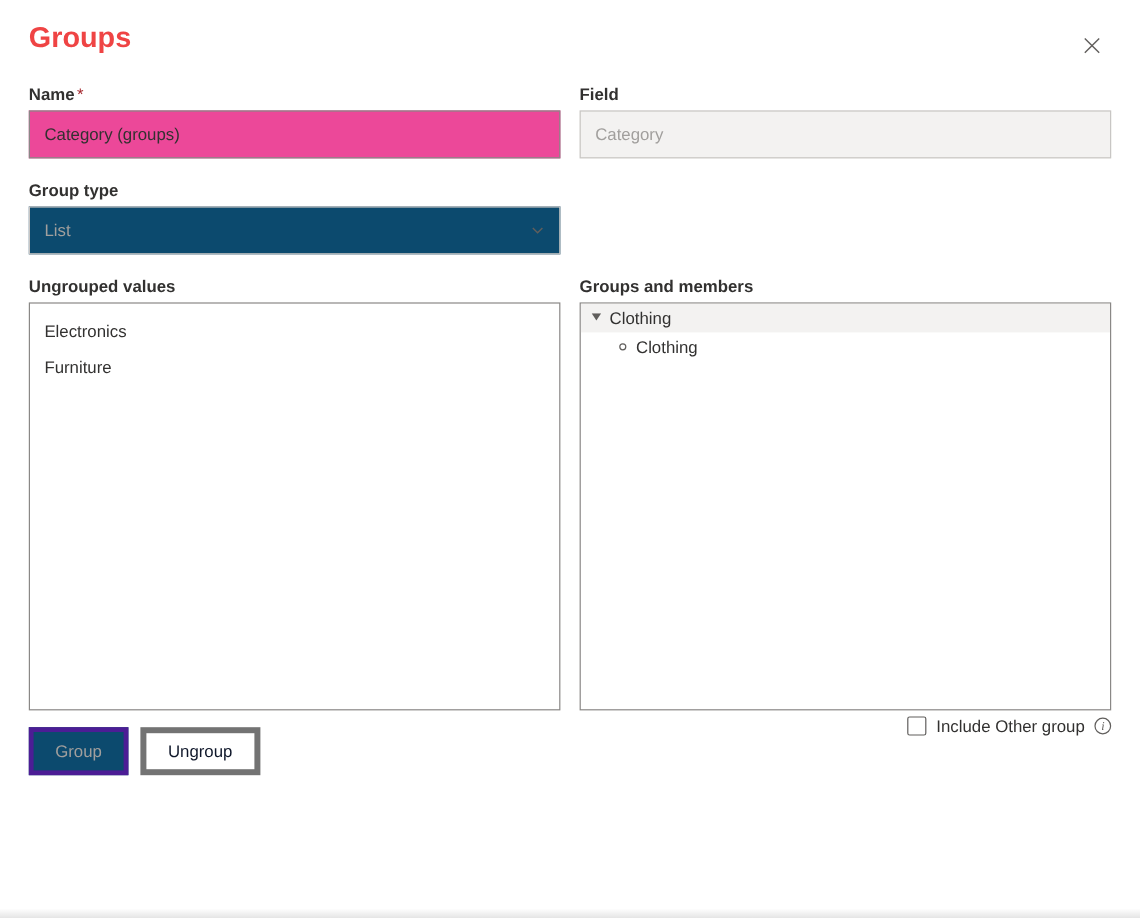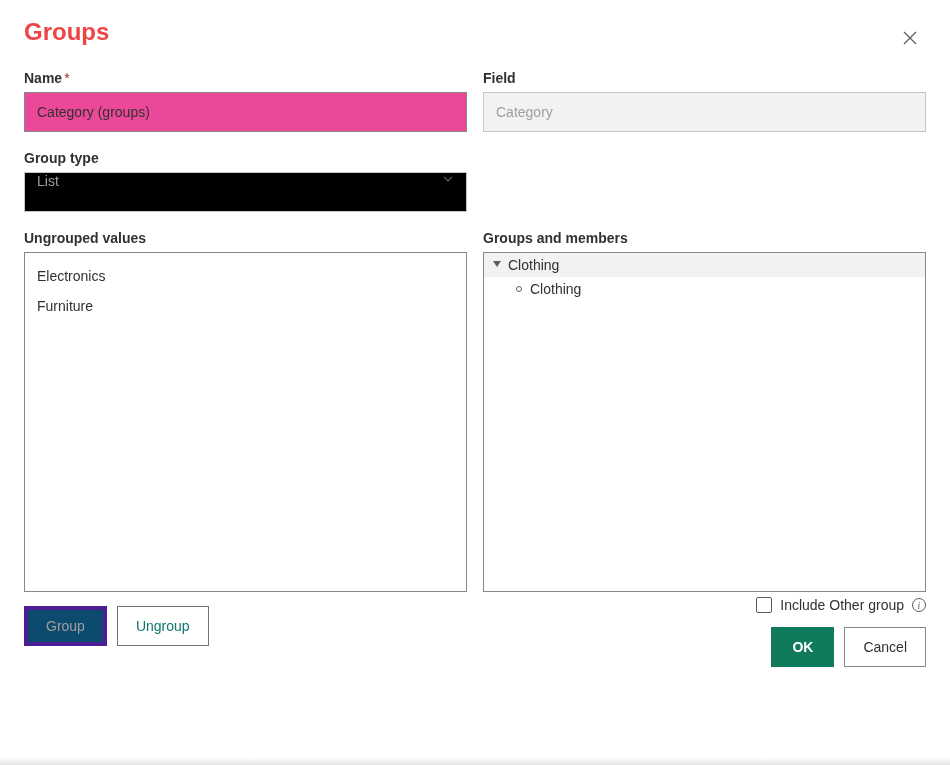--- a/index.html
+++ b/index.html
@@ -66,22 +66,23 @@
       color: #a19f9d;
       border-color: #c8c6c4;
     }
     .dropdown {
       width: 100%;
       height: 40px;
       border: 1px solid #c8c6c4;
       padding: 0 12px;
       font-size: 14px;
       color: #a19f9d;
-      background: #000000;
-      display: flex;
+      background: #0c4a6e;
+      display: flex;
+      align-items: center;
       justify-content: space-between;
     }
     .chevron-down {
       width: 12px;
       height: 12px;
     }
     .listbox {
       border: 1px solid #8a8886;
       height: 340px;
       padding: 8px 0;
@@ -128,23 +129,23 @@
       display: flex;
       gap: 10px;
       margin-top: 14px;
     }
     .btn {
       height: 40px;
       padding: 0 18px;
       font-size: 14px;
       font-family: inherit;
       cursor: pointer;
-      border: 1px solid #737373;
-      background: #fff;
-      color: #0f766e;
+      border: 5px solid #737373;
+      background: #fff;
+      color: #0f172a;
     }
     .btn.disabled-look {
       background: #0c4a6e;
       color: #a19f9d;
       border: 4px solid #4c1d95;
       cursor: default;
       text-align: right;
     }
     .include-other-row {
       display: flex;
@@ -257,20 +258,16 @@
         <div class="tree-member">
           <span class="member-bullet"></span>
           <span>Clothing</span>
         </div>
       </div>
     <div class="include-other-row">
       <div class="checkbox"></div>
       <span>Include Other group</span>
       <span class="info-icon">i</span>
     </div>
-    <div class="footer-row">
-      <button class="btn btn-primary">OK</button>
-      <button class="btn btn-secondary">Cancel</button>
-    </div>
   </div>
 </div>
 
 <div class="bottom-shadow"></div>
 
 </body></html>

